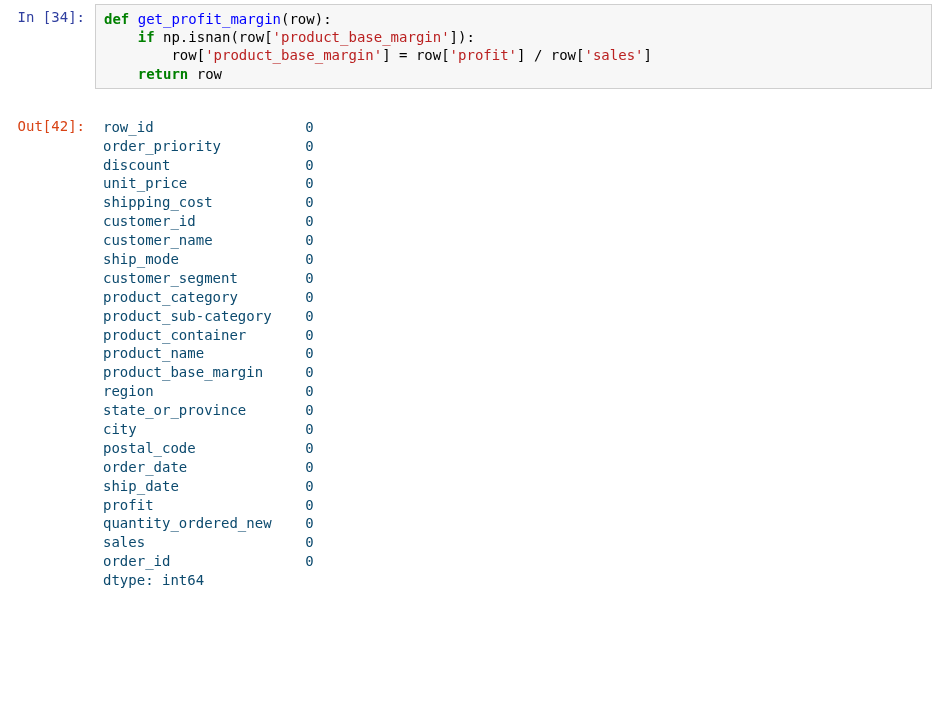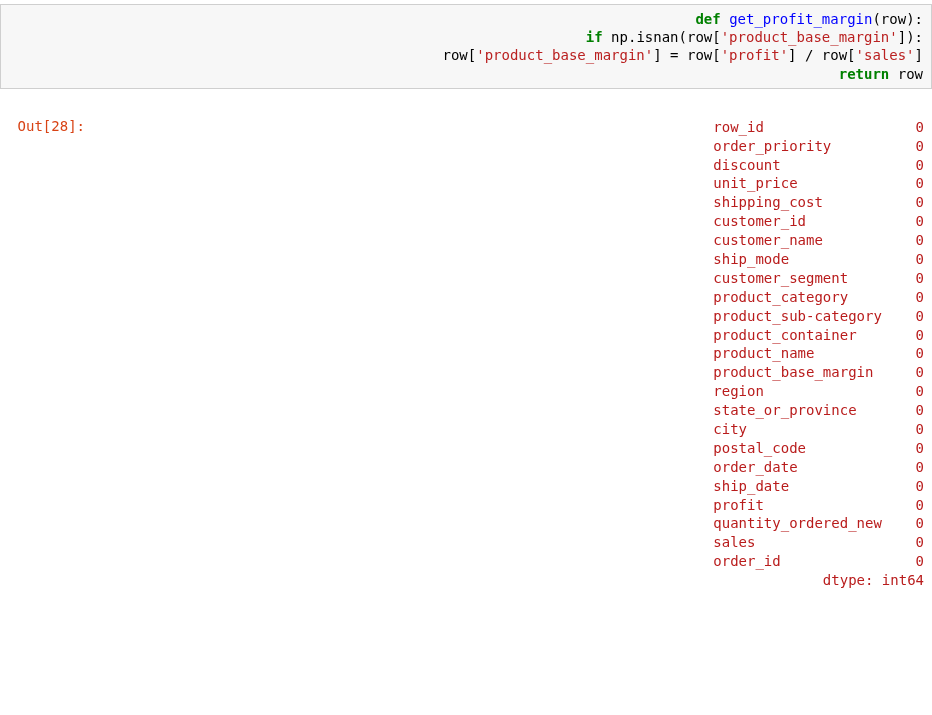--- a/index.html
+++ b/index.html
@@ -30,73 +30,72 @@
     }
     .prompt-in {
       color: #303F9F;
     }
     .prompt-out {
       color: #D84315;
     }
     .cell-content {
       flex: 1;
       padding: 0;
-      text-align: right;
     }
     .input-area {
       background: #f7f7f7;
       border: 1px solid #cfcfcf;
       padding: 5px 8px;
       font-family: "DejaVu Sans Mono", monospace;
       font-size: 14px;
       line-height: 1.3;
     }
     .output-area {
       background: #ffffff;
       padding: 5px 8px;
       font-family: "DejaVu Sans Mono", monospace;
       font-size: 14px;
       line-height: 1.35;
       white-space: pre;
-      color: #b91c1c;
-      margin-left: 14px;
+      color: #0c4a6e;
     }
     pre {
       font-family: "DejaVu Sans Mono", "Menlo", "Consolas", monospace;
       white-space: pre;
     }
     .kw { color: #008000; font-weight: bold; }
     .fn { color: #0000FF; }
     .str { color: #BA2121; }
     .num { color: #008000; }
     .paren-active { color: #0055AA; }
   </style>
 </head>
 <body>
 
 <div class="cell">
+  <div class="prompt prompt-in">In [34]:</div>
   <div class="cell-content">
     <div class="input-area">
       <pre id="code-34"><span class="kw">def </span><span class="fn">get_profit_margin</span><span>(row):</span>
 <span>    </span><span class="kw">if</span><span> np.isnan(row[</span><span class="str">'product_base_margin'</span><span>]):</span>
 <span>        row[</span><span class="str">'product_base_margin'</span><span>] = row[</span><span class="str">'profit'</span><span>] / row[</span><span class="str">'sales'</span><span>]</span>
 <span>    </span><span class="kw">return</span><span> row</span></pre>
     </div>
   </div>
 </div>
 
 <div style="height:10px"></div>
 
 <div class="cell">
 </div>
 
 <div style="height:6px"></div>
 
 <div class="cell">
-  <div class="prompt prompt-out">Out[28]:</div>
+  <div class="prompt prompt-out">Out[42]:</div>
   <div class="cell-content">
     <div class="output-area"><pre id="out-35">row_id                  0
 order_priority          0
 discount                0
 unit_price              0
 shipping_cost           0
 customer_id             0
 customer_name           0
 ship_mode               0
 customer_segment        0

